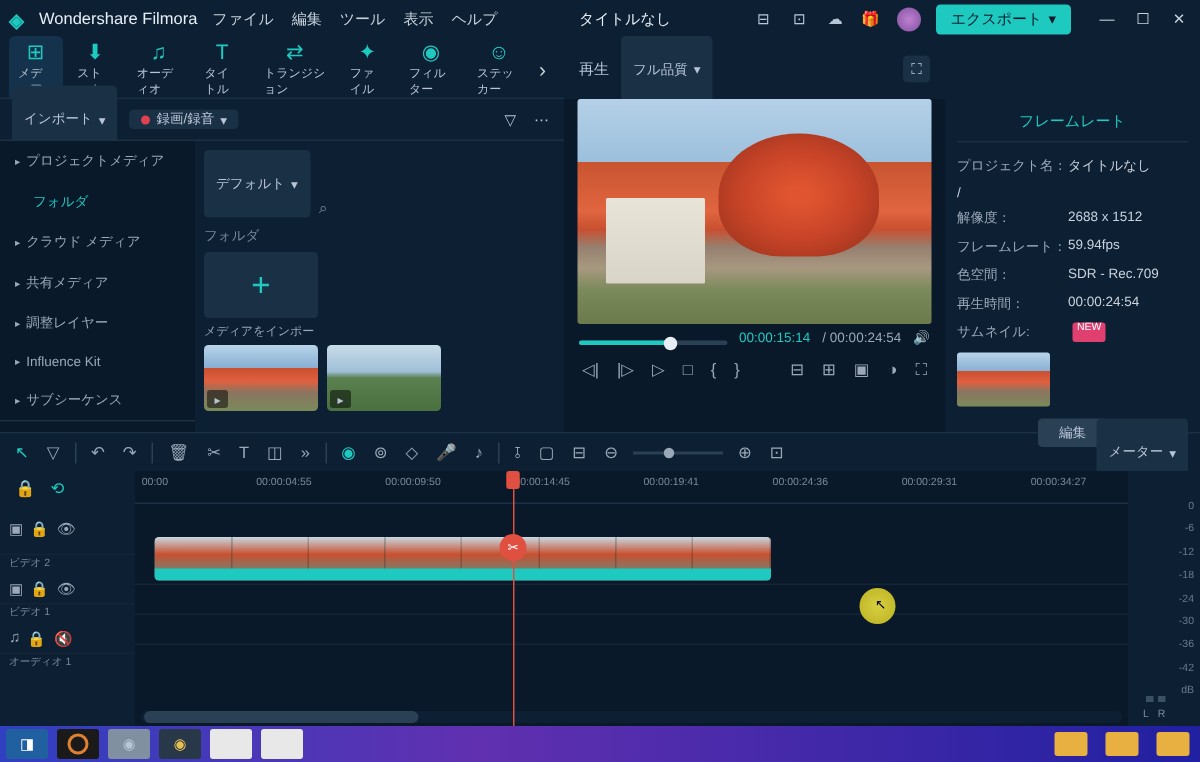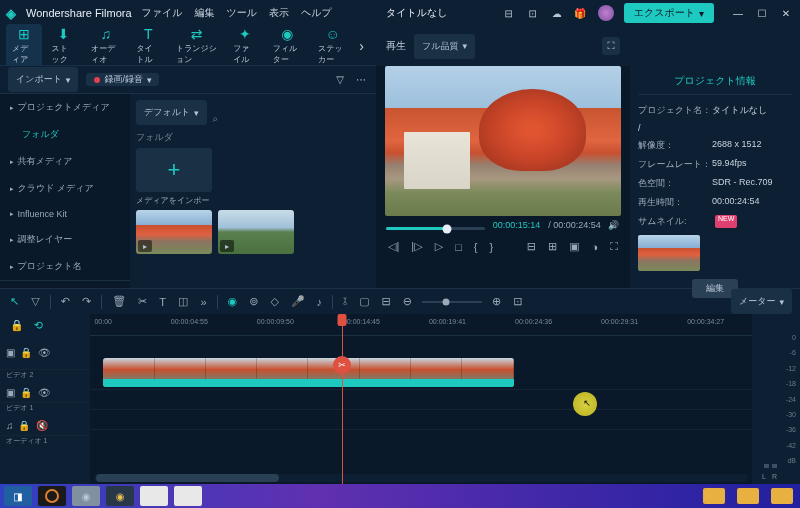--- a/index.html
+++ b/index.html
@@ -25,21 +25,21 @@
 .tool-tab .tl{font-size:8px;color:#b8c5d6}
 .tool-tab.active .ti{color:#1ec9c0}
 .tool-more{color:#c8d2dc;padding:0 6px;cursor:pointer;font-size:14px}
 
 .preview-top{display:flex;align-items:center;gap:8px;padding:0 10px;height:40px;background:#0d1f33;flex:1}
 .snap-icon{width:18px;height:18px;background:#1a3045;border-radius:3px;cursor:pointer;display:flex;align-items:center;justify-content:center}
 
 .main{display:flex;height:222px}
 .left-panel{width:376px;background:#0d1f33;display:flex;flex-direction:column}
 .media-bar{height:28px;display:flex;align-items:center;padding:0 8px;gap:8px;border-bottom:1px solid #1a3045}
-.dropdown{background:#1a3045;padding:6px 8px;border-radius:3px;font-size:9px;cursor:pointer;display:flex;align-items:center;gap:4px}
+.dropdown{background:#1a3045;padding:16px 8px;border-radius:3px;font-size:9px;cursor:pointer;display:flex;align-items:center;gap:4px}
 .rec-btn{background:#1a3045;padding:0 8px;border-radius:3px;font-size:9px;cursor:pointer;display:flex;align-items:center;gap:4px}
 .rec-dot{width:6px;height:6px;border-radius:50%;background:#e04050}
 .media-bar-spacer{flex:1}
 .filter-icon{cursor:pointer;padding:2px}
 
 .media-content{display:flex;flex:1;overflow:hidden}
 .sidebar{width:130px;background:#0a1929;overflow-y:auto}
 .sidebar-item{padding:7px 10px;font-size:9px;cursor:pointer;display:flex;align-items:center;gap:4px;color:#9aa8b8}
 .sidebar-item.sub{padding-left:22px;color:#1ec9c0}
 .sidebar-item .chev{font-size:7px}
@@ -231,37 +231,37 @@
         <div id="sidebar-items">
             <div class="sidebar-item">
               <span class="chev">▸</span>
               <span>プロジェクトメディア</span>
             </div>
             <div class="sidebar-item sub">
               <span>フォルダ</span>
             </div>
             <div class="sidebar-item">
               <span class="chev">▸</span>
-              <span>共有メディア</span>
+              <span>クラウド メディア</span>
             </div>
             <div class="sidebar-item">
               <span class="chev">▸</span>
-              <span>クラウド メディア</span>
+              <span>共有メディア</span>
+            </div>
+            <div class="sidebar-item">
+              <span class="chev">▸</span>
+              <span>調整レイヤー</span>
             </div>
             <div class="sidebar-item">
               <span class="chev">▸</span>
               <span>Influence Kit</span>
             </div>
             <div class="sidebar-item">
               <span class="chev">▸</span>
-              <span>調整レイヤー</span>
-            </div>
-            <div class="sidebar-item">
-              <span class="chev">▸</span>
-              <span>プロジェクト名</span>
+              <span>サブシーケンス</span>
             </div>
           </div>
         <div class="sidebar-bottom">
           <span class="tl-tool">↻</span>
           <span class="tl-tool">▭</span>
         </div>
       </div>
       <div class="media-grid">
         <div class="search-row">
           <span class="dropdown"><span>デフォルト</span> ▾</span>
@@ -313,21 +313,21 @@
       <span class="pb-spacer"></span>
       <span class="pb-btn">⊟</span>
       <span class="pb-btn">⊞</span>
       <span class="pb-btn">▣</span>
       <span class="pb-btn">◑</span>
       <span class="pb-btn">⛶</span>
     </div>
   </div>
 
   <div class="info-panel">
-    <div class="info-title">プロジェクト情報</div>
+    <div class="info-title">フレームレート</div>
     <div id="info-rows">
         <div class="info-row">
           <span class="info-label">プロジェクト名：</span>
           <span class="info-val">タイトルなし</span>
         </div>
         <div class="info-row">
           <span class="info-val">/</span>
         </div>
         <div class="info-row">
           <span class="info-label">解像度：</span>

